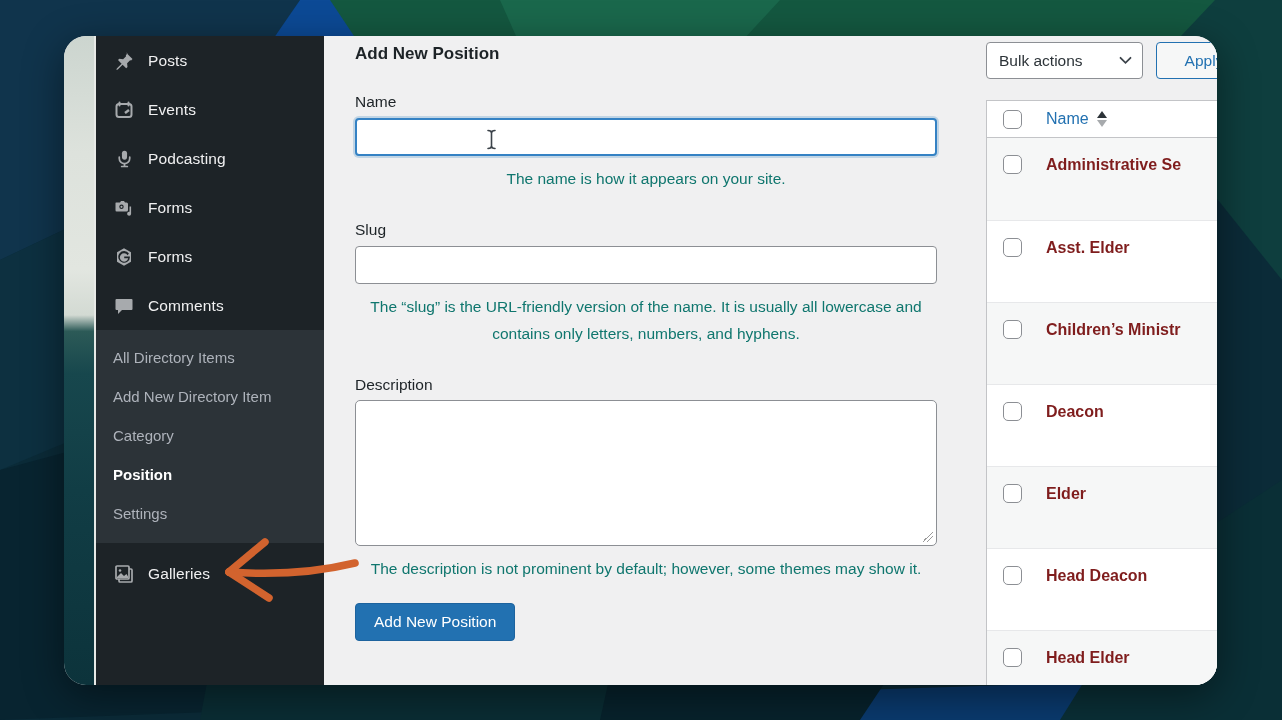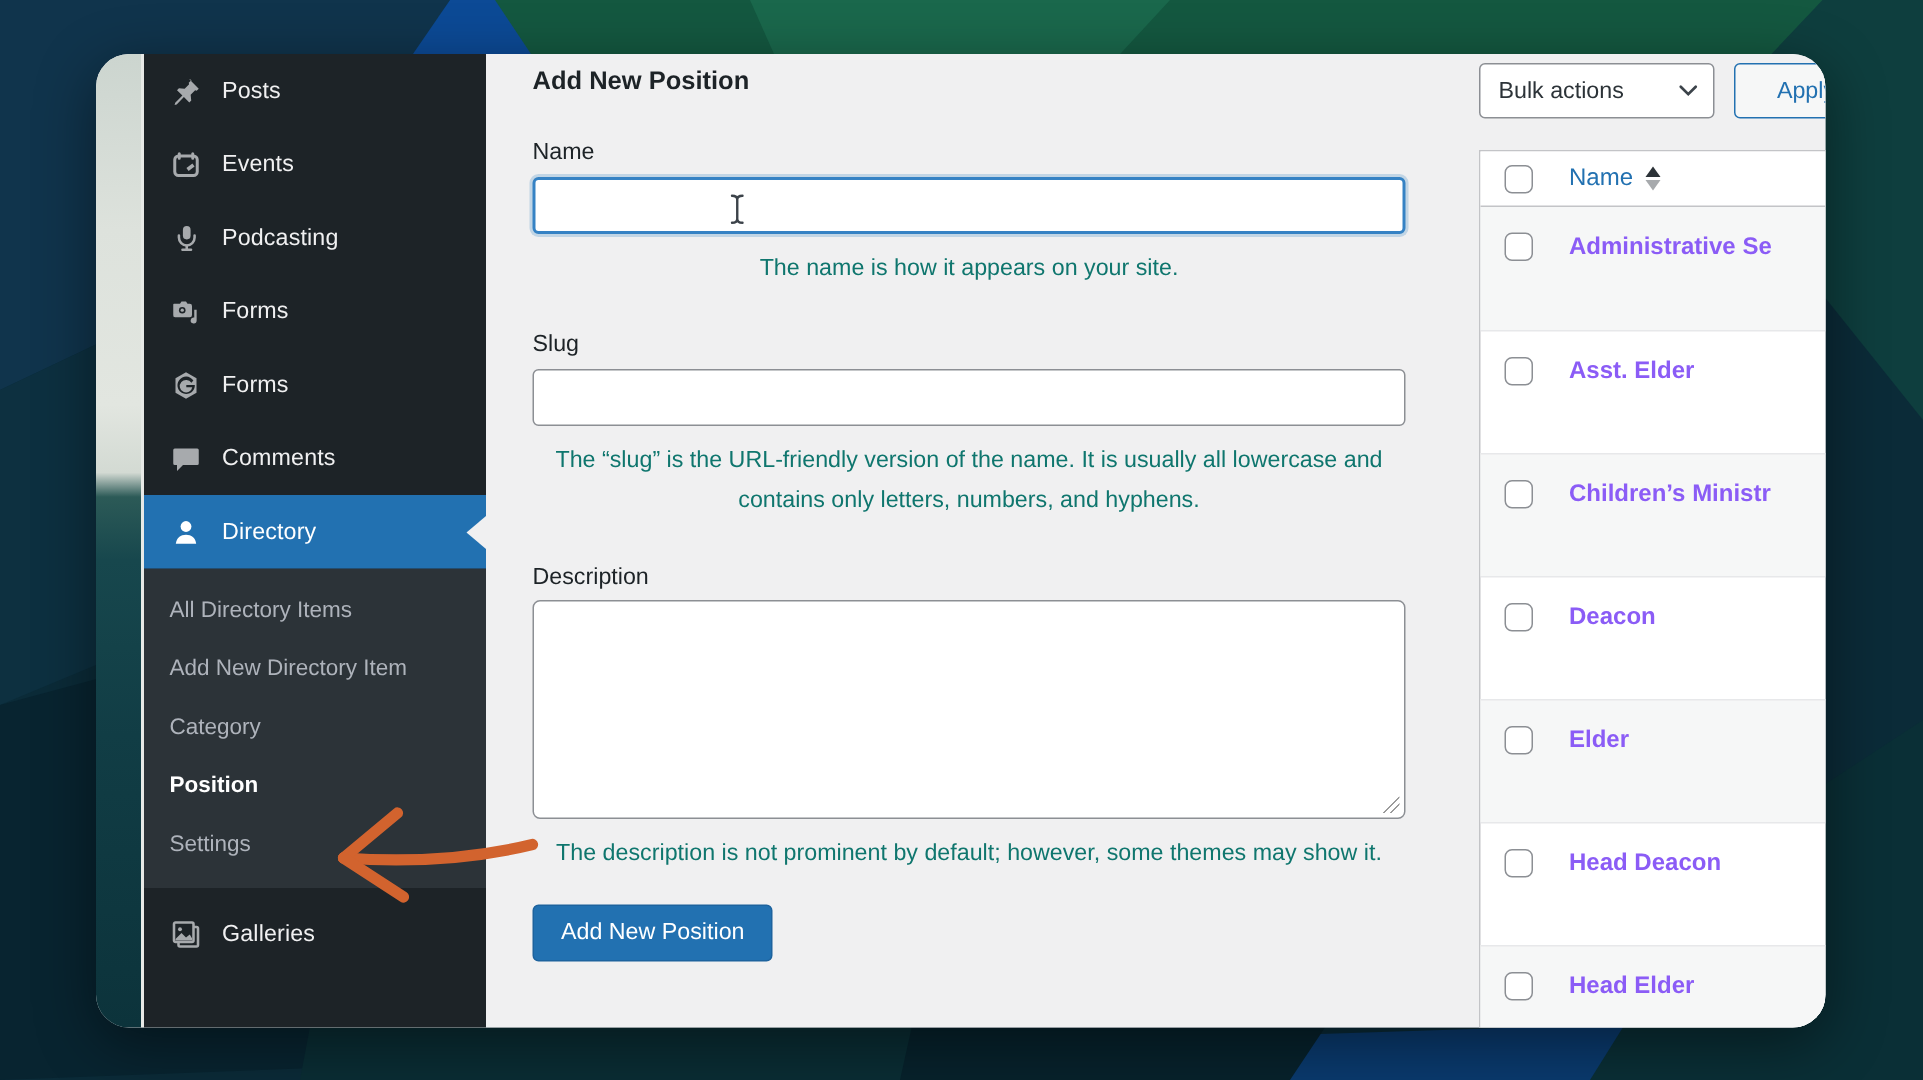--- a/index.html
+++ b/index.html
@@ -87,21 +87,21 @@
   .thead-row { height:37px; display:flex; align-items:center; padding-left:16px; background:#fff; border-bottom:1px solid #c3c4c7; }
   .th-name { margin-left:24px; display:flex; align-items:center; gap:8px; cursor:pointer; }
   .th-name-label { color:#2271b1; font-size:16px; }
   .sort-stack { display:flex; flex-direction:column; gap:2px; }
   .tri-up { width:0; height:0; border-left:5px solid transparent; border-right:5px solid transparent; border-bottom:7px solid #2c3338; }
   .tri-down { width:0; height:0; border-left:5px solid transparent; border-right:5px solid transparent; border-top:7px solid #a7aaad; }
   .trow { height:82px; display:flex; align-items:flex-start; padding:17px 0 0 16px; }
   .trow.striped { background:#f6f7f7; }
   .trow + .trow { border-top:1px solid #e7e8ea; }
   .checkbox { width:19px; height:19px; background:#fff; border:1.5px solid #8c8f94; border-radius:5px; cursor:pointer; flex:0 0 19px; }
-  .row-link { margin-left:24px; margin-top:1px; color:#8b5cf6; font-size:16px; font-weight:600; white-space:nowrap; cursor:pointer; }
+  .row-link { margin-left:24px; margin-top:1px; color:#7f1d1d; font-size:16px; font-weight:600; white-space:nowrap; cursor:pointer; }
   .thead-row .checkbox { margin-top:0; }
 
   
   .anno-arrow { position:absolute; left:205px; top:525px; z-index:5; pointer-events:none; }
 </style>
 </head>
 <body>
 
 <svg class="backdrop" width="1282" height="720" viewBox="0 0 1282 720" preserveAspectRatio="none">
   <rect width="1282" height="720" fill="#0b2b38"></rect>
@@ -179,30 +179,20 @@
 
     <div class="menu-item">
       <span class="mi-icon">
         <svg width="20" height="20" viewBox="0 0 20 20" fill="currentColor">
             <path d="M2.5 3h15a1 1 0 0 1 1 1v9a1 1 0 0 1-1 1H8l-4 4v-4H2.5a1 1 0 0 1-1-1V4a1 1 0 0 1 1-1z"></path>
           </svg>
       </span>
       <span class="mi-label">Comments</span>
     </div>
 
-    <div class="menu-item active">
-      <span class="mi-icon">
-        <svg width="20" height="20" viewBox="0 0 20 20" fill="currentColor">
-            <circle cx="10" cy="6" r="3.6"></circle>
-            <path d="M3.2 17.5c.5-4 3.2-6 6.8-6s6.3 2 6.8 6z"></path>
-          </svg>
-      </span>
-      <span class="mi-label">Directory</span>
-      <span class="notch"></span>
-    </div>
 
     <div class="submenu">
       <div class="sub-item">All Directory Items</div>
       <div class="sub-item" style="width:170px;">Add New Directory Item</div>
       <div class="sub-item">Category</div>
       <div class="sub-item current">Position</div>
       <div class="sub-item">Settings</div>
     </div>
 
     <div class="menu-item" style="margin-top:6px;">

